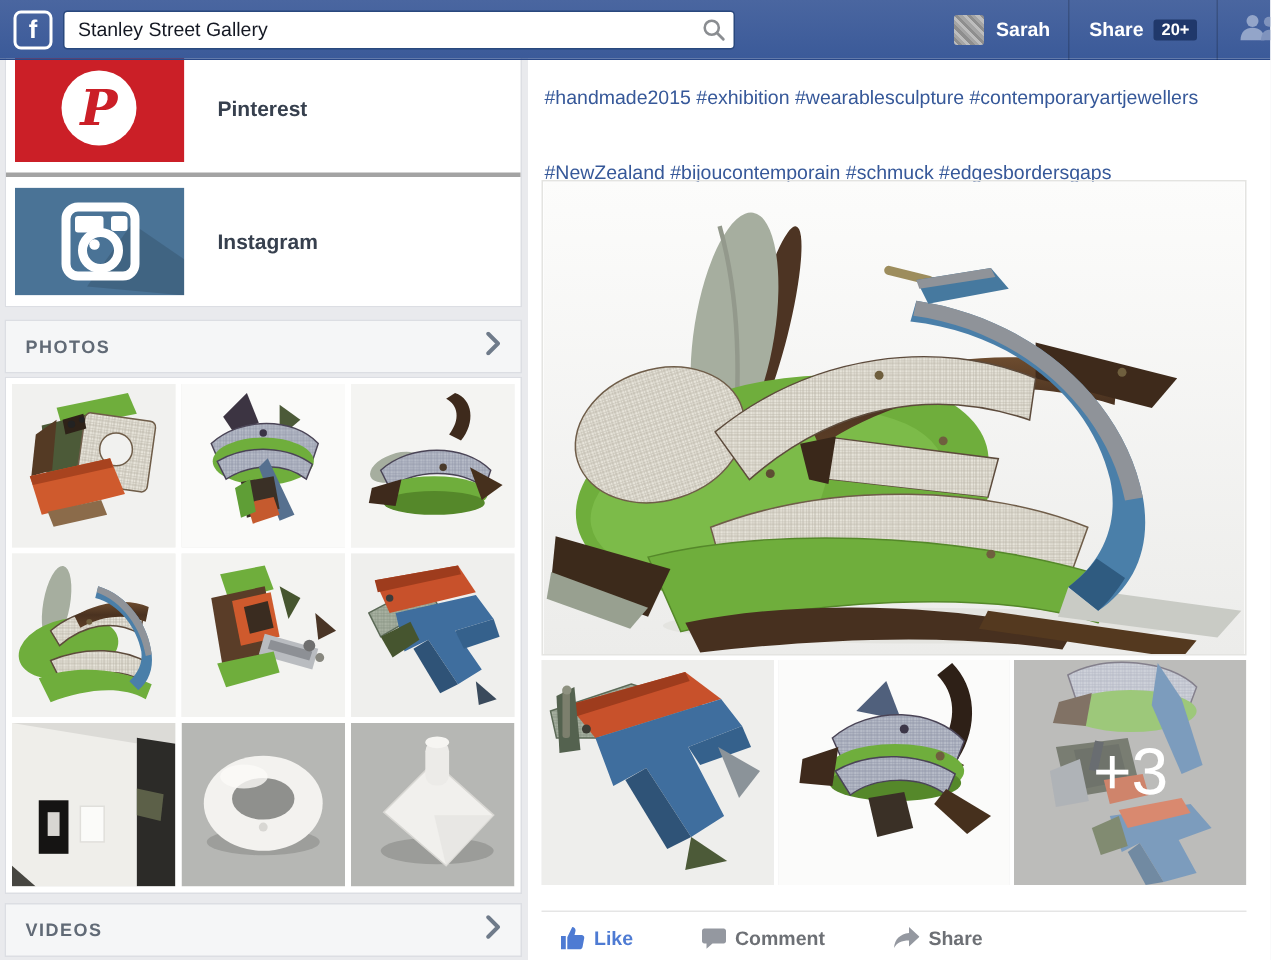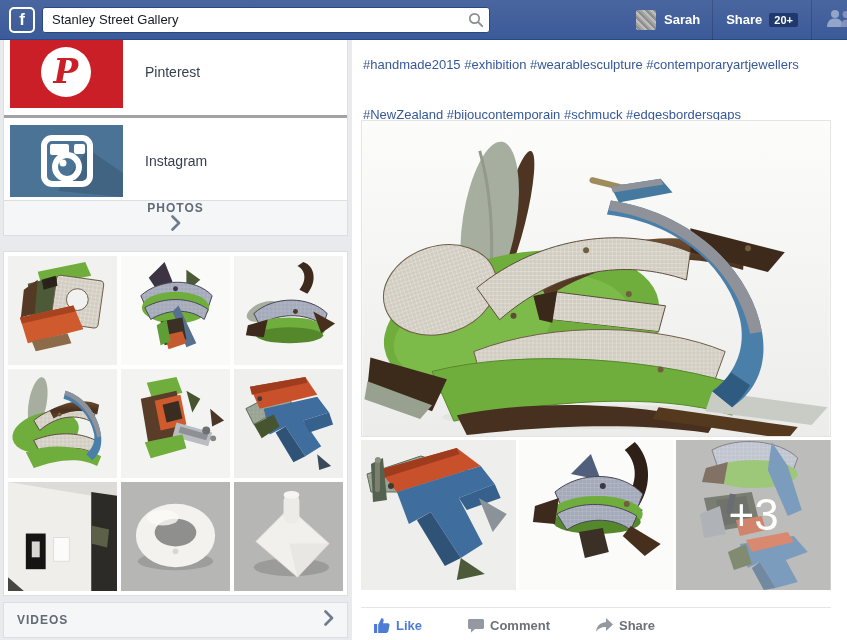--- a/index.html
+++ b/index.html
@@ -25,24 +25,24 @@
   .badge{margin-left:7px;background:#20386b;border-radius:2px;padding:2px 5px 1px;font-size:11px;line-height:11px;}
   .friends-ic{margin-left:14px;margin-right:-7px;flex:none;cursor:pointer;}
 
   
   .card{position:absolute;background:#fff;border:1px solid #dcdee3;box-sizing:border-box;}
   .card-apps{left:3px;top:28px;width:345px;padding:0;}
   .app-row{display:flex;align-items:center;padding:7px 6px;cursor:pointer;}
   .app-row + .app-row{border-top:3px solid #a3a3a3;}
   .app-tile{width:113px;height:72px;flex:none;overflow:hidden;}
   .app-tile svg{display:block;}
-  .app-label{margin-left:22px;font-size:14px;font-weight:normal;color:#37404e;}
+  .app-label{margin-left:22px;font-size:14px;font-weight:bold;color:#37404e;}
   .sec-header{left:3px;width:345px;height:36px;background:#f5f6f7;display:flex;align-items:center;
     justify-content:space-between;padding:0 13px;cursor:pointer;}
-  .sec-header.photos{top:200px;flex-direction:column;}
+  .sec-header.photos{top:213px;}
   .sec-header.videos{top:602px;}
   .sec-title{font-size:12px;font-weight:bold;color:#616a76;letter-spacing:1px;}
   .card-grid{left:3px;top:251px;width:345px;padding:4px;display:grid;
     grid-template-columns:repeat(3,1fr);gap:4px;}
   .ptile{height:109px;overflow:hidden;cursor:pointer;background:#ededeb;}
   .ptile svg{display:block;width:100%;height:100%;}
 
   
   .main{position:absolute;left:352px;top:0;width:495px;height:640px;background:#fff;z-index:1;}
   .tags{position:absolute;left:11px;top:24px;width:472px;font-size:13px;line-height:19px;color:#365899;}

